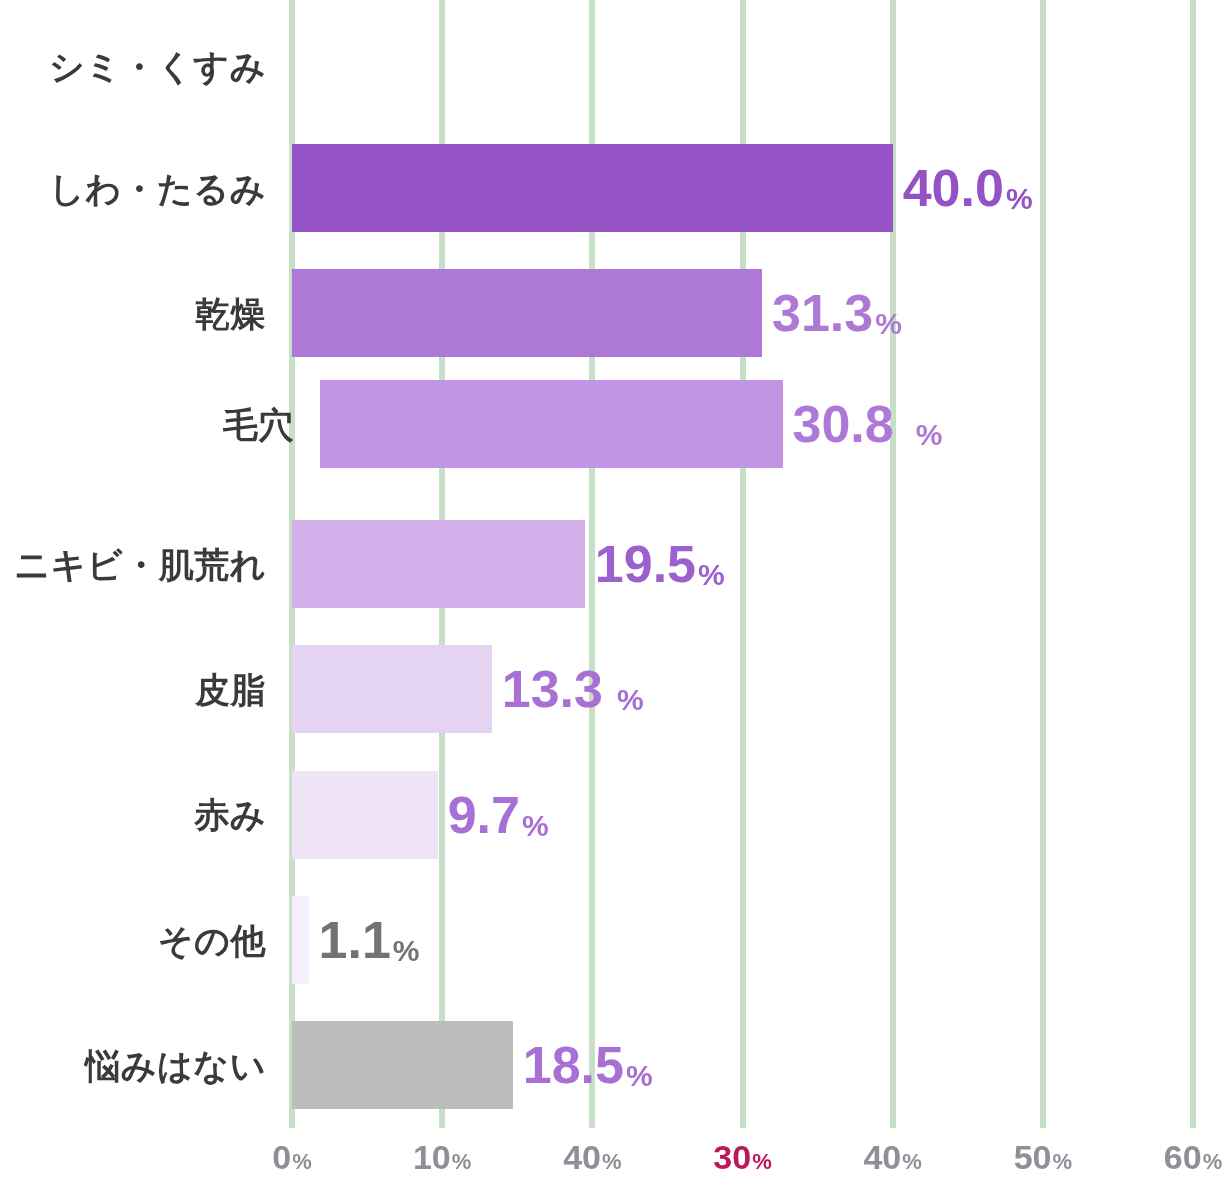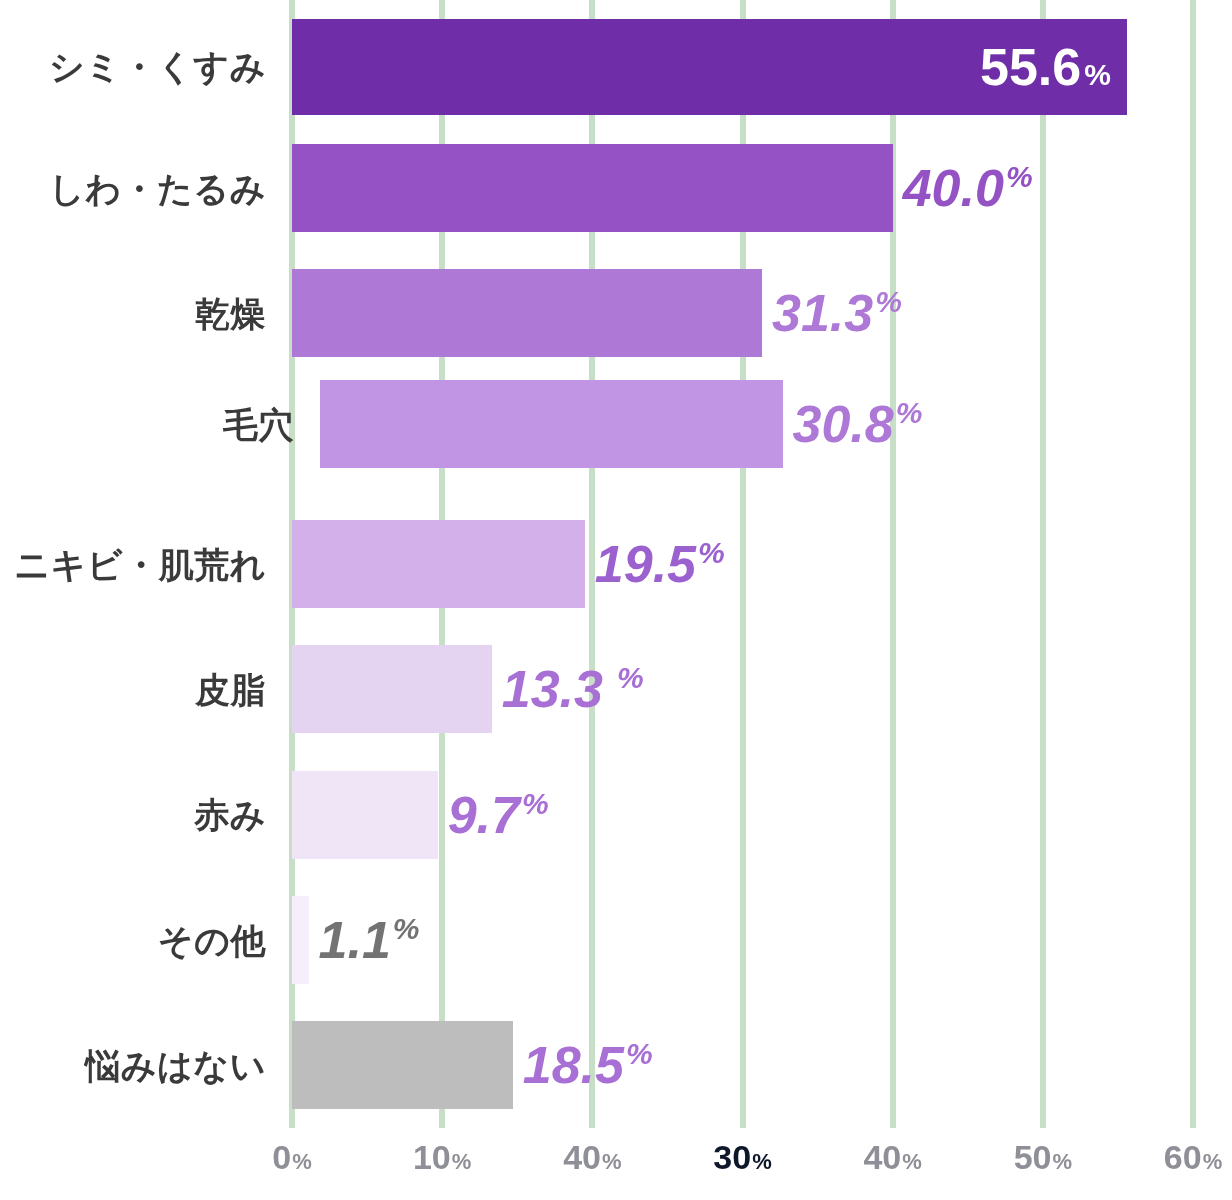--- a/index.html
+++ b/index.html
@@ -101,22 +101,21 @@
   }
 
   .bar-value-outside {
     margin-left: 10px;
     color: #a86fd4;
     font-size: 52px;
     font-weight: 700;
     line-height: 1;
     white-space: nowrap;
     display: flex;
-    align-items: flex-start;
-    font-style: italic;
+    align-items: flex-end;
   }
   .bar-value-outside .pct {
     font-size: 30px;
     font-weight: 700;
     margin-left: 2px;
   }
 
   .axis-labels {
     position: absolute;
     left: 0;
@@ -152,25 +151,20 @@
         <div class="gridline" style="left: 447.5px; background: rgb(198, 223, 198);"></div>
         <div class="gridline" style="left: 597.667px; background: rgb(198, 223, 198);"></div>
         <div class="gridline" style="left: 747.833px; background: rgb(198, 223, 198);"></div>
         <div class="gridline" style="left: 898px; background: rgb(198, 223, 198);"></div>
       </div>
   </div>
 
   <div class="rows-layer" id="rows-layer">
       <div class="row" style="top: 18.6667px; height: 96px;">
         <div class="row-label" style="color: rgb(58, 58, 58);">シミ・くすみ</div>
-        <div class="bar-wrap">
-          <div class="bar" style="width: 834.927px; background: rgb(111, 45, 168);">
-            <div class="bar-value-inside" style="color: rgb(255, 255, 255);"><span>55.6</span><span class="pct">%</span></div>
-          </div>
-        </div>
       </div>
       <div class="row" style="top: 144px; height: 88px;">
         <div class="row-label" style="color: rgb(58, 58, 58);">しわ・たるみ</div>
         <div class="bar-wrap">
           <div class="bar" style="width: 600.667px; background: rgb(148, 82, 196);"></div>
           <div class="bar-value-outside" style="color: rgb(148, 82, 196);">
             <span>40.0</span>
             <span class="pct">%</span>
           </div>
         </div>
@@ -182,21 +176,21 @@
           <div class="bar-value-outside" style="color: rgb(174, 121, 214);">
             <span>31.3</span>
             <span class="pct">%</span>
           </div>
         </div>
       </div>
       <div class="row" style="top: 380px; height: 88px; margin-left: 28px;">
         <div class="row-label" style="color: rgb(58, 58, 58);">毛穴</div>
         <div class="bar-wrap">
           <div class="bar" style="width: 462.513px; background: rgb(193, 148, 228);"></div>
-          <div class="bar-value-outside" style="color: rgb(174, 121, 214);">
+          <div class="bar-value-outside" style="color: rgb(174, 121, 214); gap: 20px;">
             <span>30.8</span>
             <span class="pct">%</span>
           </div>
         </div>
       </div>
       <div class="row" style="top: 520px; height: 88px;">
         <div class="row-label" style="color: rgb(58, 58, 58);">ニキビ・肌荒れ</div>
         <div class="bar-wrap">
           <div class="bar" style="width: 292.825px; background: rgb(211, 176, 234);"></div>
           <div class="bar-value-outside" style="color: rgb(155, 98, 207);">
@@ -244,19 +238,19 @@
             <span class="pct">%</span>
           </div>
         </div>
       </div>
     </div>
 
   <div class="axis-labels" id="axis-labels">
       <div class="axis-tick-label" style="left: 292px; color: rgb(143, 143, 151);"><span>0</span><span class="pct">%</span></div>
       <div class="axis-tick-label" style="left: 442.167px; color: rgb(143, 143, 151);"><span>10</span><span class="pct">%</span></div>
       <div class="axis-tick-label" style="left: 592.333px; color: rgb(143, 143, 151);"><span>40</span><span class="pct">%</span></div>
-      <div class="axis-tick-label" style="left: 742.5px; color: #0f172a;"><span>30</span><span class="pct">%</span></div>
+      <div class="axis-tick-label" style="left: 742.5px; color: #be185d;"><span>30</span><span class="pct">%</span></div>
       <div class="axis-tick-label" style="left: 892.667px; color: rgb(143, 143, 151);"><span>40</span><span class="pct">%</span></div>
       <div class="axis-tick-label" style="left: 1042.83px; color: rgb(143, 143, 151);"><span>50</span><span class="pct">%</span></div>
       <div class="axis-tick-label" style="left: 1193px; color: rgb(143, 143, 151);"><span>60</span><span class="pct">%</span></div>
     </div>
 
 </div>
 
 </body></html>

